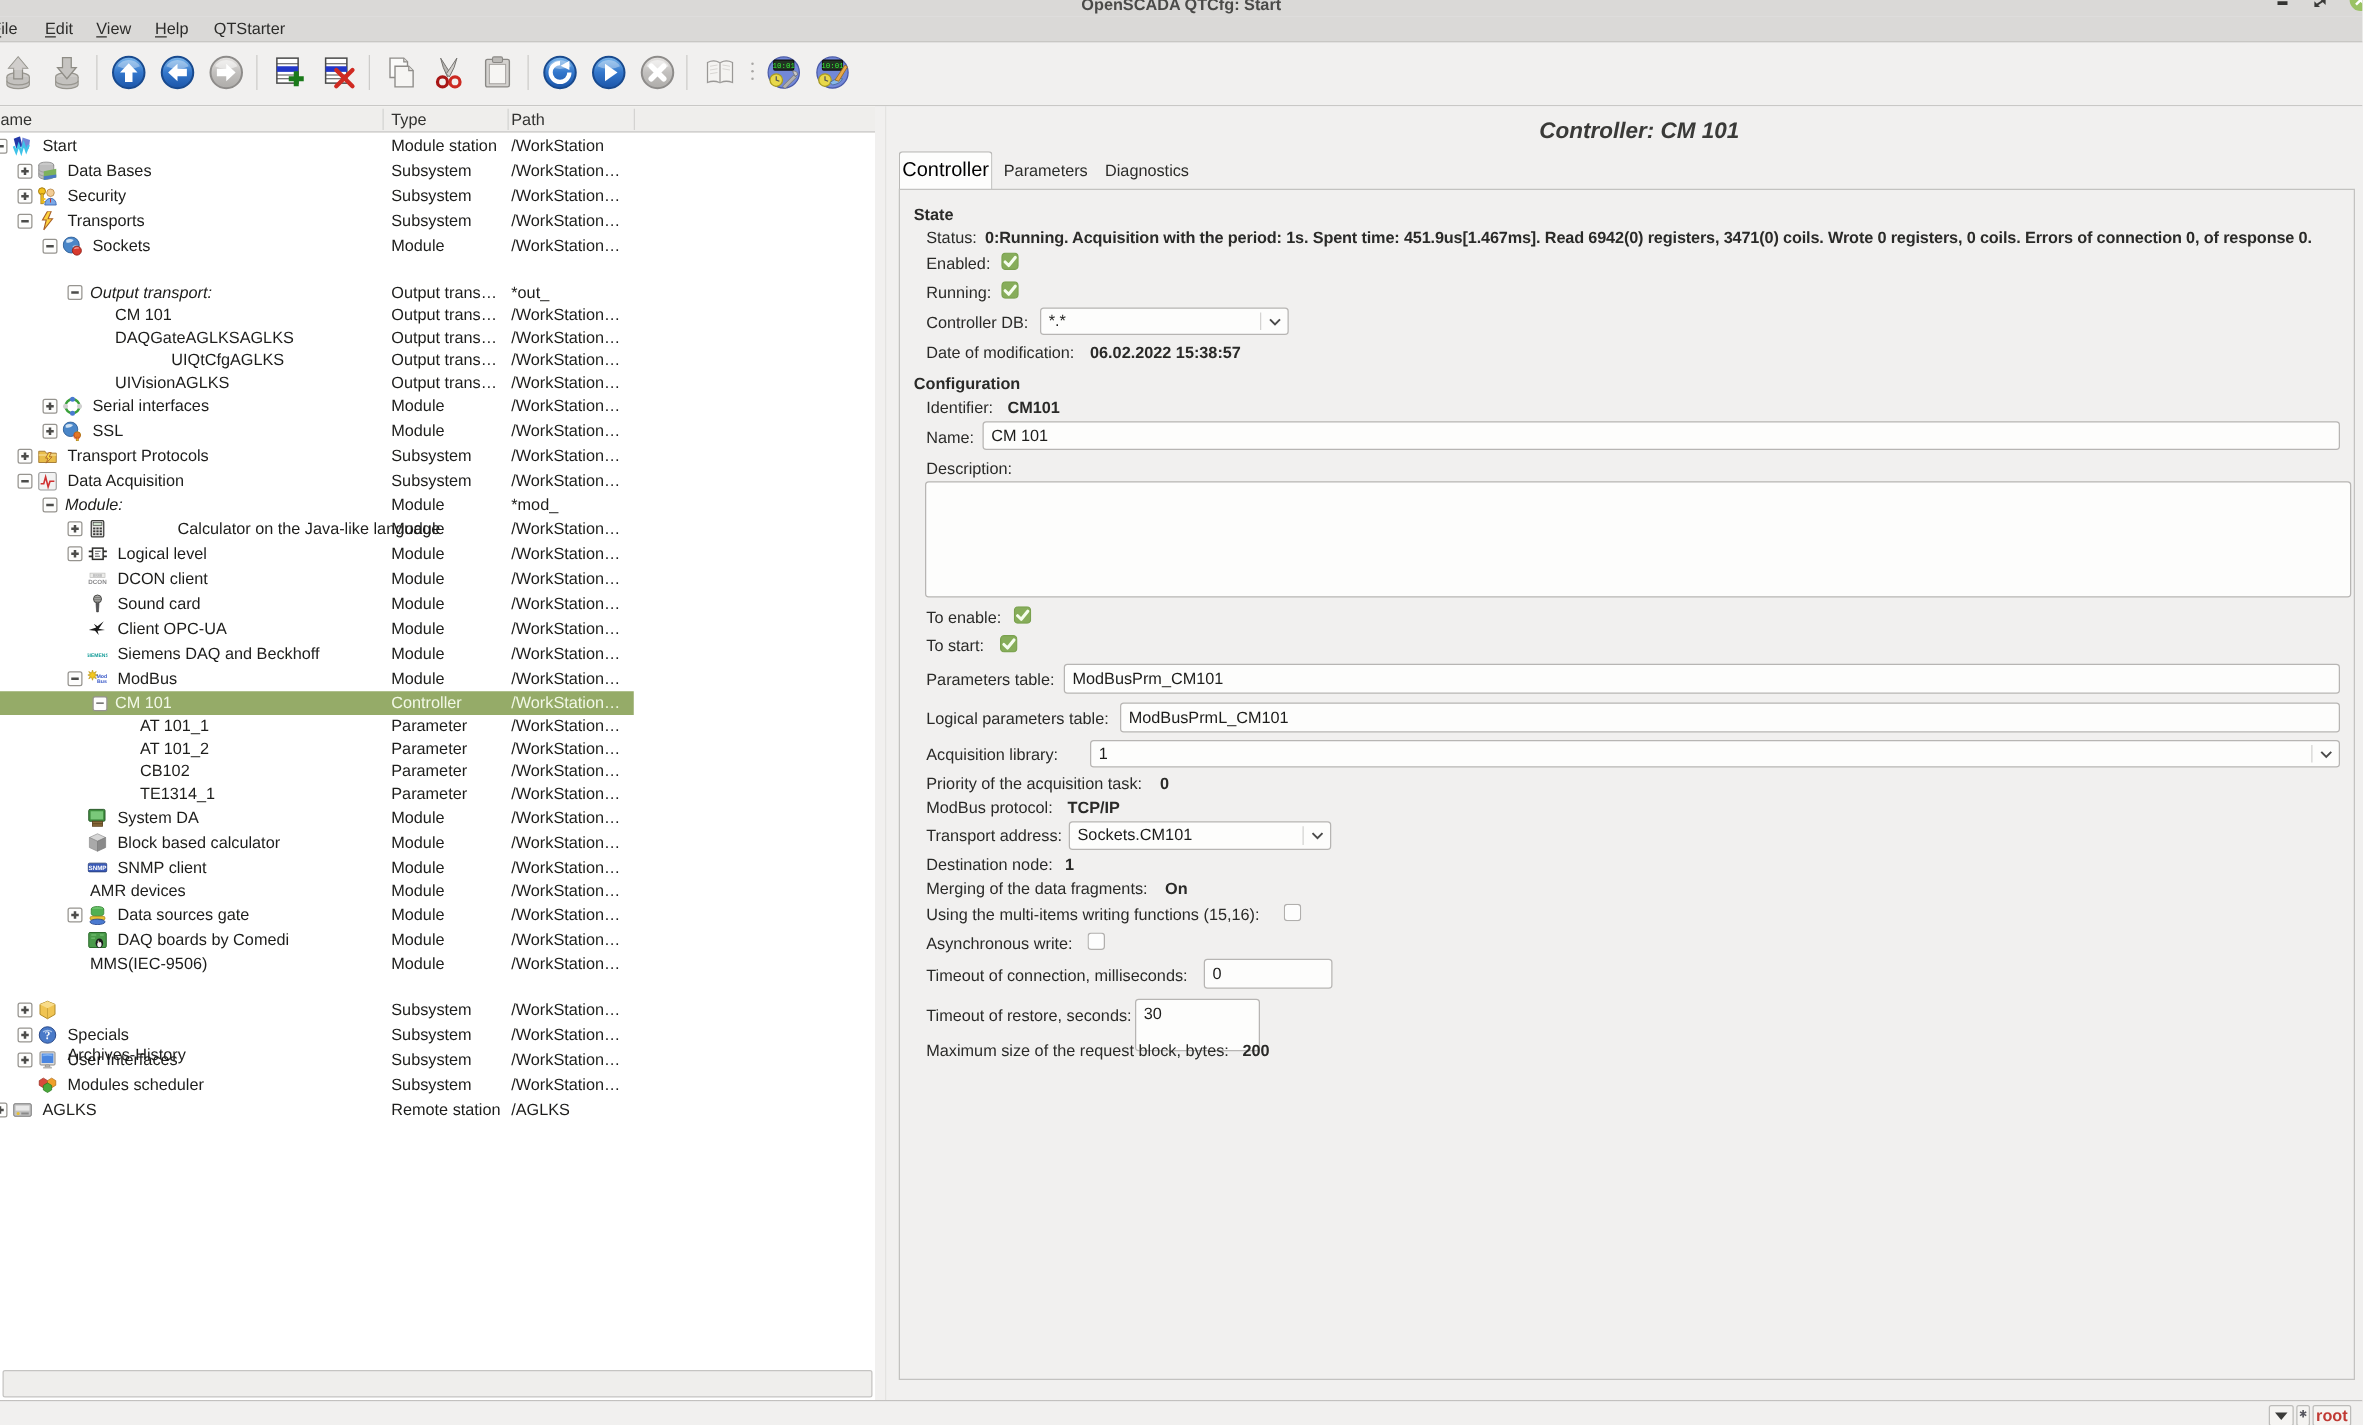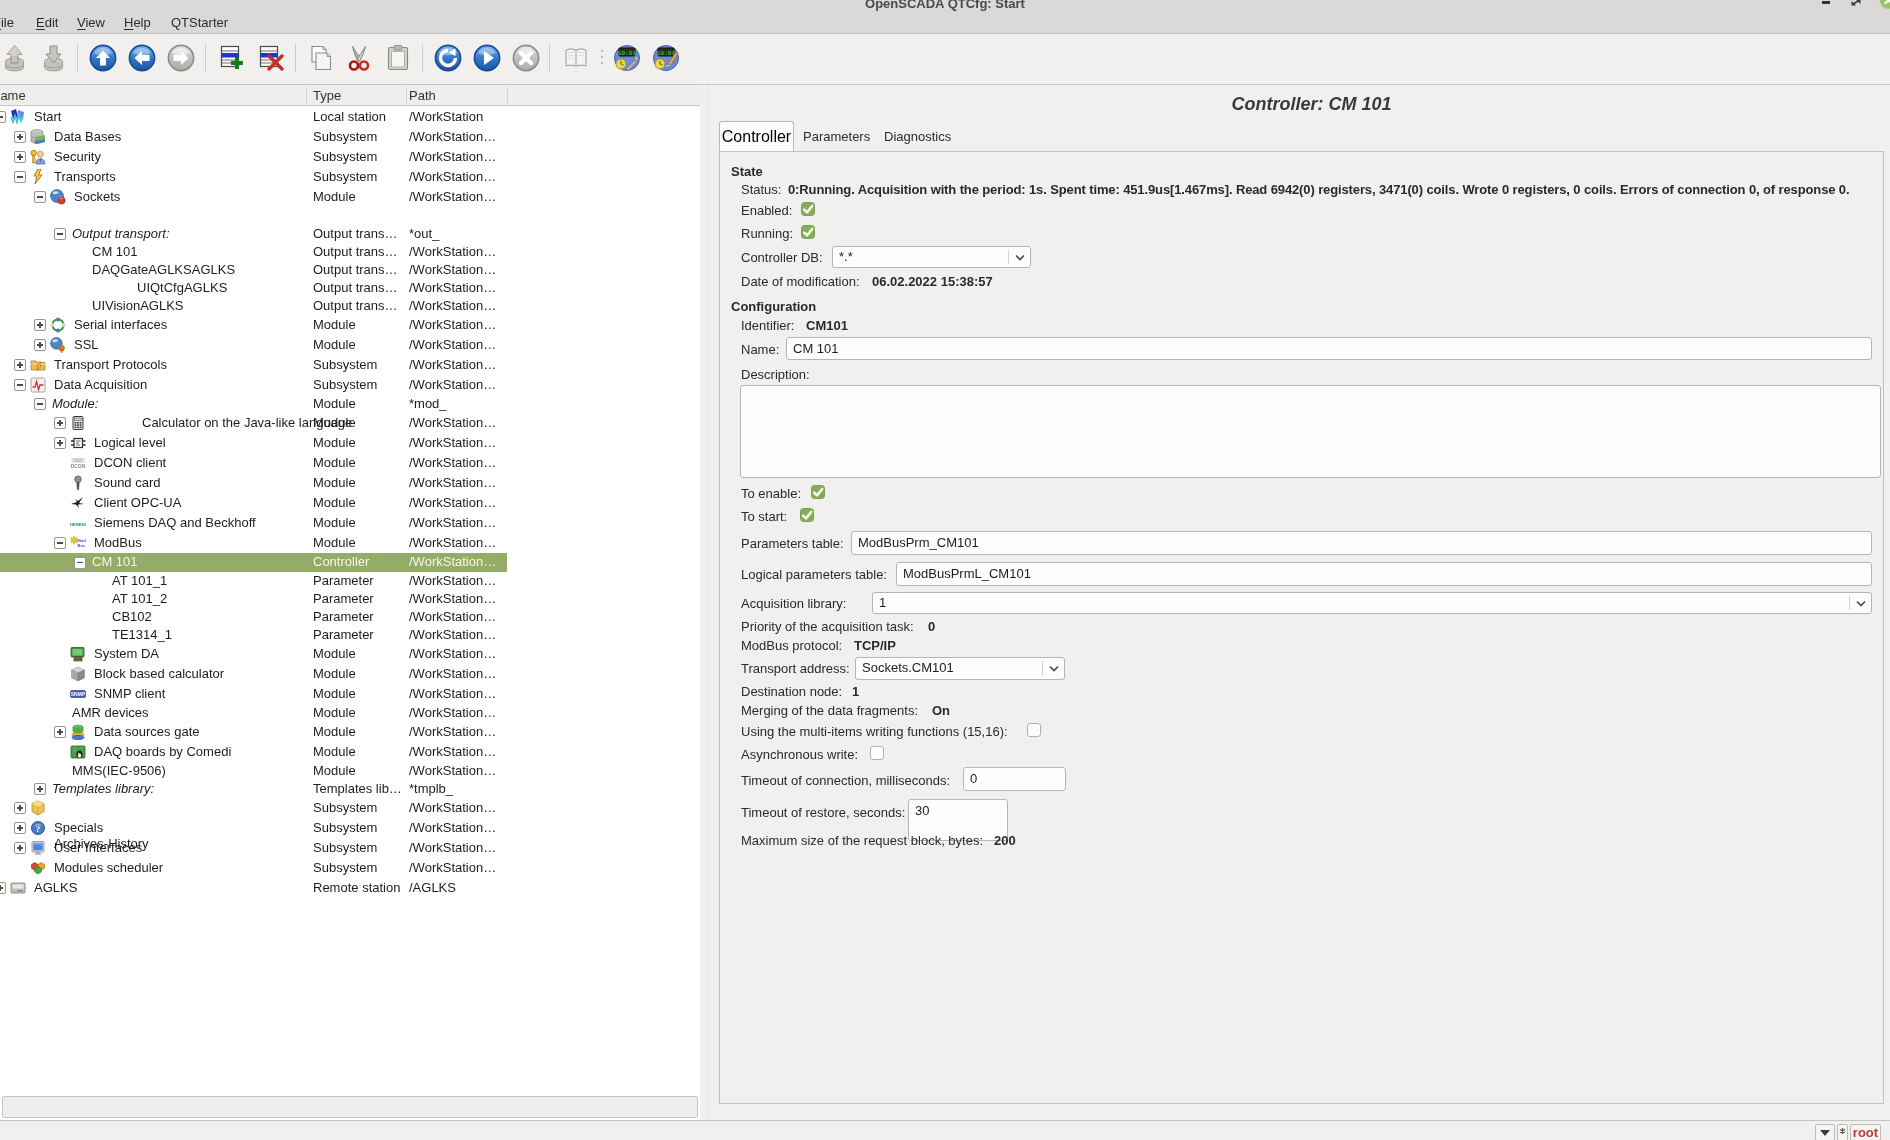--- a/index.html
+++ b/index.html
@@ -279,21 +279,21 @@
           <i></i>
         </div>
         <div class="tic" style="left:10px;top:2px">
           <svg width="16" height="16" viewBox="0 0 16 16">
             <polygon points="1,2 6,0 8,8 3,10" fill="#2338a8"></polygon>
             <polygon points="8,1 14,3 13,10 7,9" fill="#7486d8"></polygon>
             <path d="M1 8 L3 13 L5 7 L7 13 L9 6 L11 12 L13 7" stroke="#3fc3e8" stroke-width="1.8" fill="none"></path>
           </svg>
         </div>
         <span class="ttx" style="left:34px;top:1px;">Start</span>
-        <span class="ttx" style="left:313px;top:1px">Local station</span>
+        <span class="ttx" style="left:313px;top:1px">Module station</span>
         <span class="ttx" style="left:409px;top:1px">/WorkStation</span>
       </div>
       <div class="trow" style="top:21px;height:20px">
         <div class="tg" style="left:14px;top:4.0px">
           <i></i>
           <u></u>
         </div>
         <div class="tic" style="left:30px;top:2px">
           <svg width="16" height="16" viewBox="0 0 16 16">
             <ellipse cx="7" cy="3" rx="6" ry="2.4" fill="#c9c9c9" stroke="#8a8a8a" stroke-width="0.7"></ellipse>
@@ -659,29 +659,20 @@
         </div>
         <span class="ttx" style="left:94px;top:1px;">DAQ boards by Comedi</span>
         <span class="ttx" style="left:313px;top:1px">Module</span>
         <span class="ttx" style="left:409px;top:1px">/WorkStation…</span>
       </div>
       <div class="trow" style="top:656px;height:18px">
         <span class="ttx" style="left:72px;top:0px;">MMS(IEC-9506)</span>
         <span class="ttx" style="left:313px;top:0px">Module</span>
         <span class="ttx" style="left:409px;top:0px">/WorkStation…</span>
       </div>
-      <div class="trow" style="top:674px;height:18px">
-        <div class="tg" style="left:34px;top:3.0px">
-          <i></i>
-          <u></u>
-        </div>
-        <span class="ttx" style="left:52px;top:0px;font-style:italic;">Templates library:</span>
-        <span class="ttx" style="left:313px;top:0px">Templates lib…</span>
-        <span class="ttx" style="left:409px;top:0px">*tmplb_</span>
-      </div>
       <div class="trow" style="top:692px;height:20px">
         <div class="tg" style="left:14px;top:4.0px">
           <i></i>
           <u></u>
         </div>
         <div class="tic" style="left:30px;top:2px">
           <svg width="16" height="16" viewBox="0 0 16 16">
             <path d="M8 1 L14 3.5 L14 11.5 L8 15 L2 11.5 L2 3.5 Z" fill="#f0c452" stroke="#b08a28" stroke-width="0.8"></path>
             <path d="M8 1 L14 3.5 L8 6.5 L2 3.5 Z" fill="#f8dc8a"></path>
             <path d="M8 6.5 L8 15" stroke="#c8a038" stroke-width="0.7"></path>

